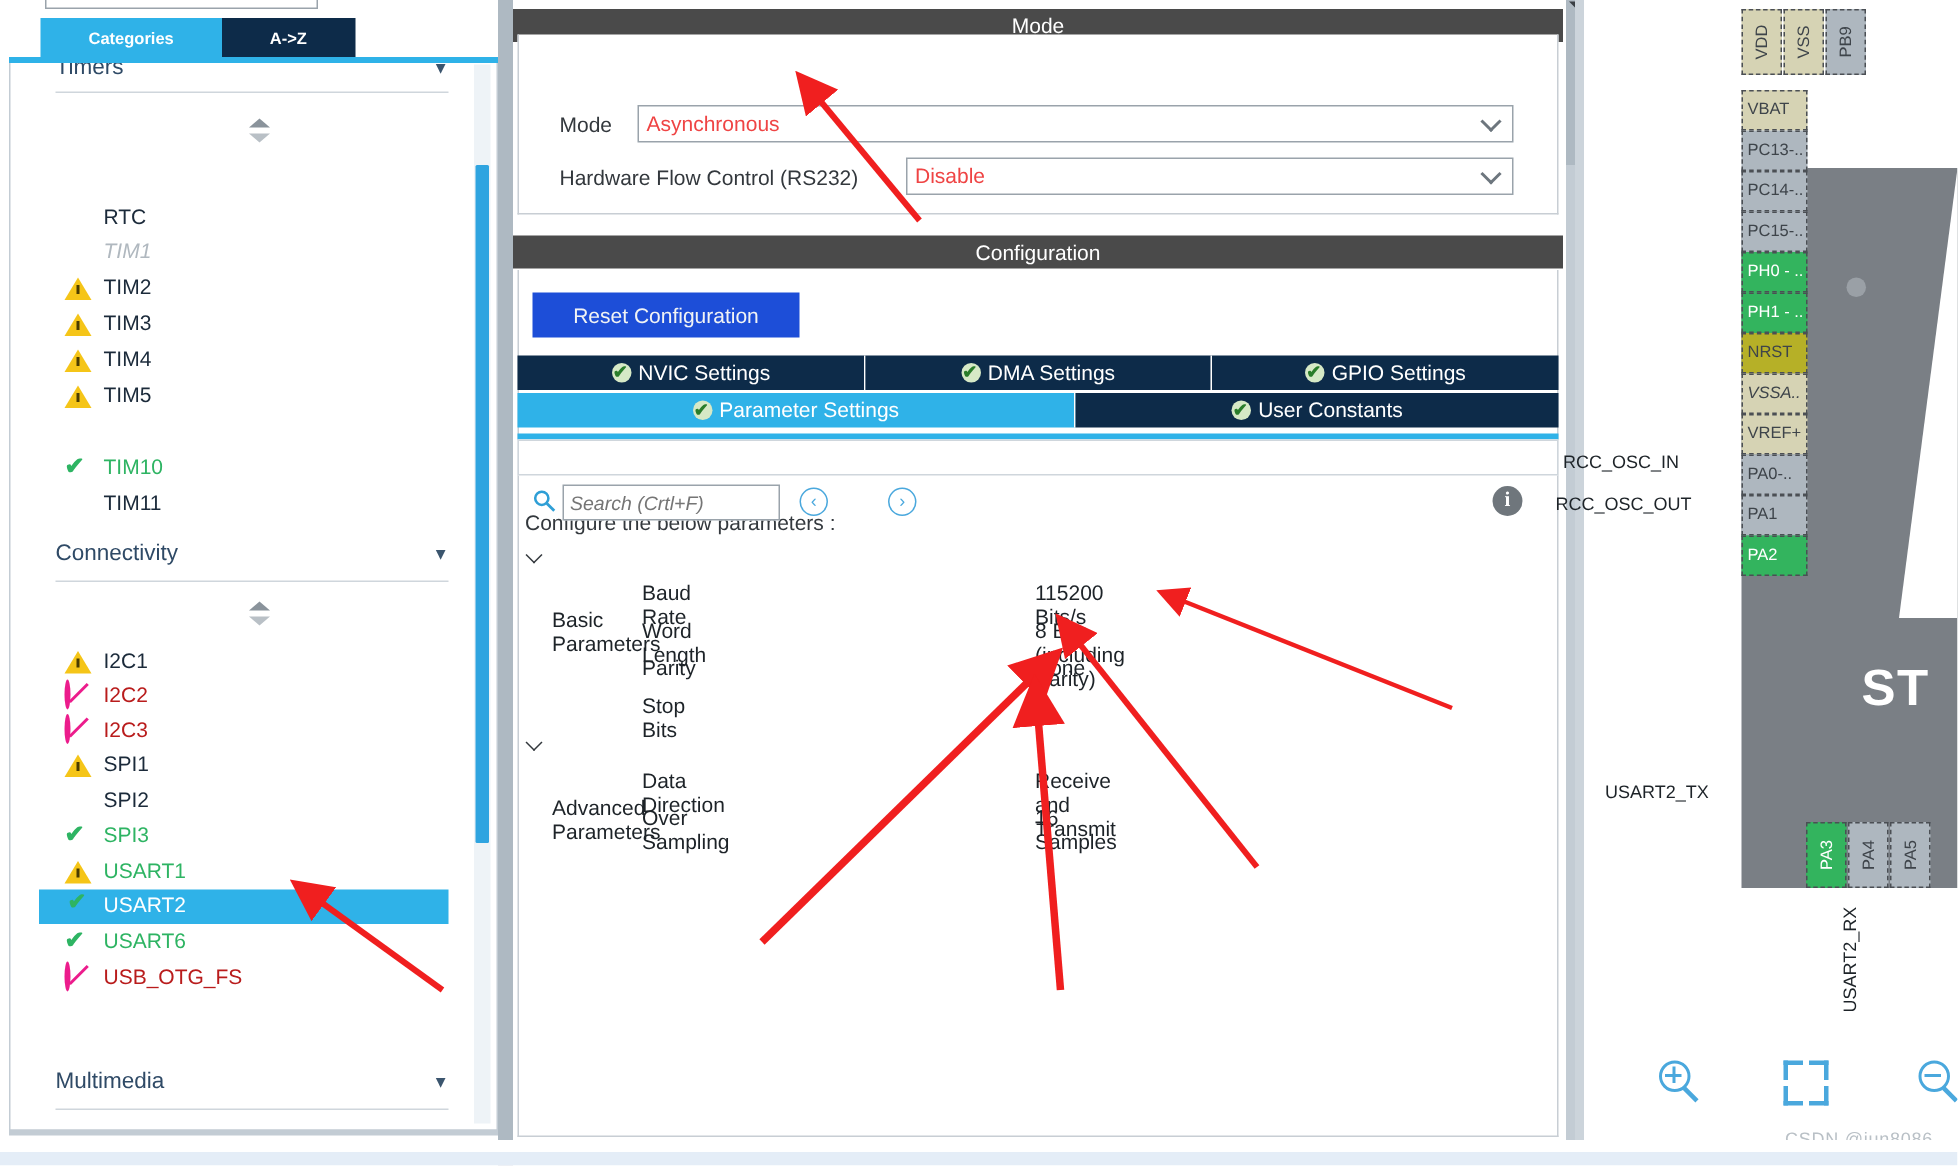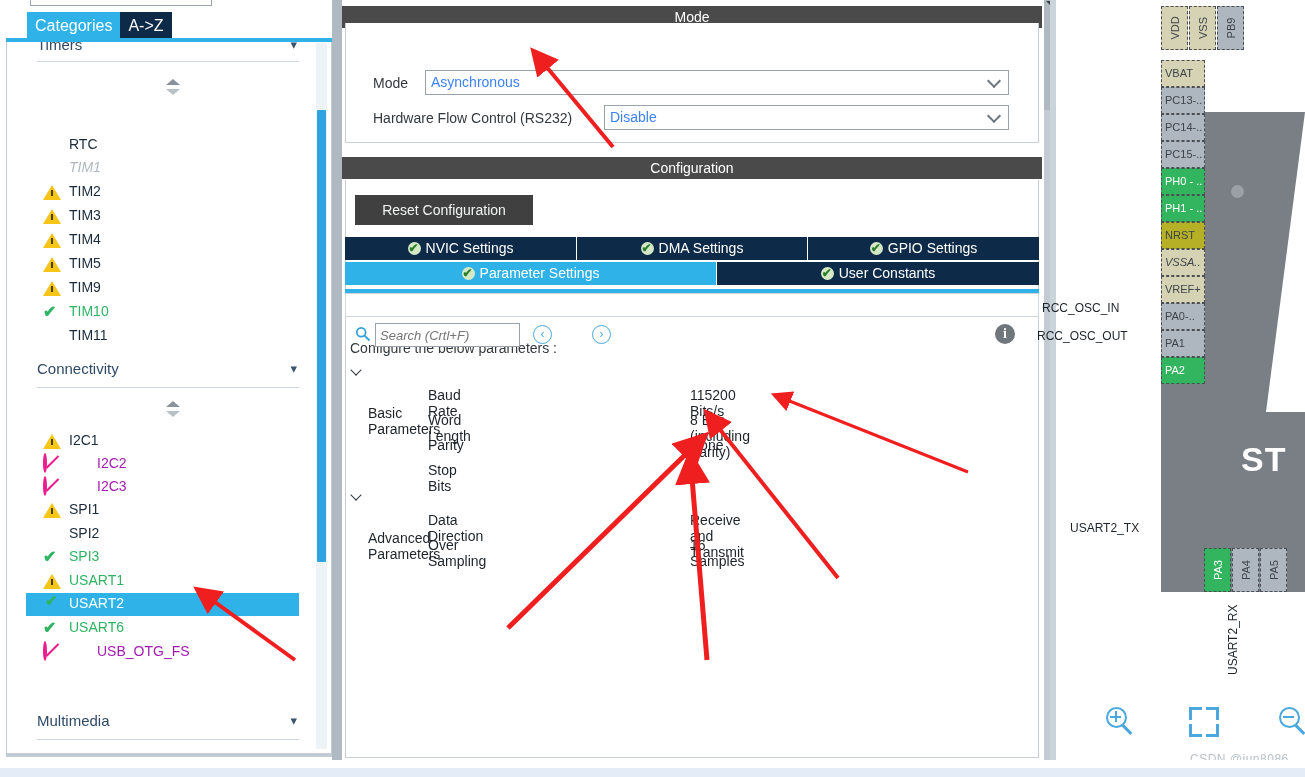--- a/index.html
+++ b/index.html
@@ -9,21 +9,21 @@
     font-family:"Liberation Sans", sans-serif;
     font-size:13px;color:#2b2b2b;
     position:relative;
   }
   .abs{position:absolute;}
 
   
   #left-panel{left:0;top:0;width:332px;height:777px;background:#ffffff;}
   #left-search-box{left:30px;top:-20px;width:180px;height:24px;border:1px solid #9aa3ab;background:#fff;}
   #tabstrip{left:27px;top:12px;height:28px;}
-  .ltab{display:inline-block;height:28px;line-height:28px;padding:0 8px;color:#fff;font-size:16px;vertical-align:top;box-sizing:border-box;}
+  .ltab{display:inline-block;height:28px;line-height:28px;padding:0 32px;color:#fff;font-size:11px;vertical-align:top;box-sizing:border-box;font-weight:bold;}
   .ltab.sel{background:#2fb2e8;}
   .ltab.unsel{background:#0d2b49;}
   #tab-underline{left:6px;top:38px;width:326px;height:4px;background:#2fb2e8;}
 
   #tree-outer{left:6px;top:42px;width:326px;height:712px;background:#fff;border:1px solid #c3ccd4;border-top:none;box-sizing:border-box;}
   #tree-inner{left:13px;top:42px;width:303px;height:707px;background:#fff;overflow:hidden;}
 
   .group-hdr{position:absolute;left:24px;width:262px;height:26px;color:#2f4a66;font-size:15px;}
   .group-hdr .ghlabel{position:absolute;left:0;top:0;}
   .group-hdr .chev{position:absolute;right:2px;top:1px;color:#3b556e;font-size:13px;}
@@ -33,21 +33,21 @@
   .spinner:before,.spinner:after{content:"";position:absolute;left:0;width:0;height:0;border-left:7px solid transparent;border-right:7px solid transparent;}
   .spinner:before{top:0;border-bottom:6px solid #8a939b;}
   .spinner:after{bottom:0;border-top:6px solid #b9c0c6;}
 
   .peri{position:absolute;left:13px;width:273px;height:23px;font-size:14px;color:#1b2a3a;box-sizing:border-box;}
   .peri .ic{position:absolute;left:17px;top:2px;width:18px;height:18px;}
   .peri .nm{position:absolute;left:43px;top:2px;}
   .peri.sel{background:#2fb2e8;}
   .peri.sel .nm{color:#ffffff;}
   .nm.green{color:#2eb463;}
-  .nm.pink{color:#a21caf;margin-left:28px;}
+  .nm.pink{color:#b91c1c;}
   .nm.grey-i{color:#b0b8bf;font-style:italic;}
 
   
   .ic-warn{position:relative;}
   .ic-warn:after{content:"";position:absolute;left:0;top:2px;width:0;height:0;border-left:9px solid transparent;border-right:9px solid transparent;border-bottom:15px solid #f5c518;}
   .ic-warn:before{content:"";position:absolute;left:8px;top:7px;width:1.5px;height:6px;background:#4a3c00;z-index:2;}
   
   .ic-check{color:#2eb463;font-size:16px;line-height:18px;font-weight:bold;}
   
   .ic-ban{position:relative;width:17px;height:17px;border:2px solid #ec1c8c;border-radius:50%;box-sizing:border-box;}
@@ -63,27 +63,27 @@
 
   
   #center-panel{left:342px;top:0;width:708px;height:760px;background:#ffffff;}
 
   .band{position:absolute;left:0;width:700px;height:22px;background:#4a4a4a;color:#ffffff;font-size:14px;text-align:center;line-height:22px;}
 
   #mode-box{left:3px;top:23px;width:694px;height:120px;border:1px solid #c8ced4;border-top:none;box-sizing:border-box;background:#fff;}
 
   .fld-label{position:absolute;font-size:14px;color:#33383d;}
   .combo{position:absolute;height:25px;border:1px solid #9aa3ab;background:#ffffff;box-sizing:border-box;}
-  .combo .val{position:absolute;left:5px;top:3px;font-size:14px;color:#3b82f6;}
+  .combo .val{position:absolute;left:5px;top:3px;font-size:14px;color:#ef4444;}
   .combo .cv{position:absolute;right:8px;top:4px;width:12px;height:12px;}
   .combo .cv:after{content:"";position:absolute;left:1px;top:1px;width:8px;height:8px;border-right:2px solid #6d767e;border-bottom:2px solid #6d767e;transform:rotate(45deg);}
 
   #cfg-box{left:3px;top:180px;width:694px;height:578px;border:1px solid #c8ced4;border-top:none;box-sizing:border-box;background:#fff;}
 
-  #reset-btn{left:13px;top:195px;width:178px;height:30px;background:#404040;color:#f1f3f4;font-size:14px;text-align:center;line-height:30px;}
+  #reset-btn{left:13px;top:195px;width:178px;height:30px;background:#1d4ed8;color:#f1f3f4;font-size:14px;text-align:center;line-height:30px;}
   .ctab{position:absolute;height:23px;background:#0d2b49;color:#ffffff;font-size:14px;text-align:center;line-height:23px;box-sizing:border-box;border-right:1px solid #ffffff;}
   .ctab.active{background:#2fb2e8;}
   .ctab .tickwrap{display:inline-block;width:13px;height:13px;border-radius:50%;background:#d6e9c6;position:relative;vertical-align:-2px;margin-right:5px;}
   .ctab .tickwrap:after{content:"✔";position:absolute;left:1px;top:-5px;font-size:12px;color:#2a7d2a;font-weight:bold;}
   #tabs-underline{left:3px;top:289px;width:694px;height:4px;background:#2fb2e8;}
 
   #configure-bar{left:3px;top:293px;width:694px;height:24px;border:1px solid #cfd6dc;box-sizing:border-box;background:#fff;}
   #configure-bar span{position:absolute;left:4px;top:3px;font-size:14px;color:#33383d;margin-top:43px;}
 
   #search-row{left:3px;top:320px;width:762px;height:34px;}
@@ -183,24 +183,20 @@
       <span class="nm">TIM3</span>
     </div>
     <div class="peri" style="top:187px;">
       <span class="ic ic-warn"></span>
       <span class="nm">TIM4</span>
     </div>
     <div class="peri" style="top:211px;">
       <span class="ic ic-warn"></span>
       <span class="nm">TIM5</span>
     </div>
-    <div class="peri" style="top:235px;">
-      <span class="ic ic-warn"></span>
-      <span class="nm">TIM9</span>
-    </div>
     <div class="peri" style="top:259px;">
       <span class="ic ic-check">✔</span>
       <span class="nm green">TIM10</span>
     </div>
     <div class="peri" style="top:283px;">
       <span class="nm">TIM11</span>
     </div>
 
     <div class="group-hdr" style="top:318px;">
       <span class="ghlabel">Connectivity</span>

